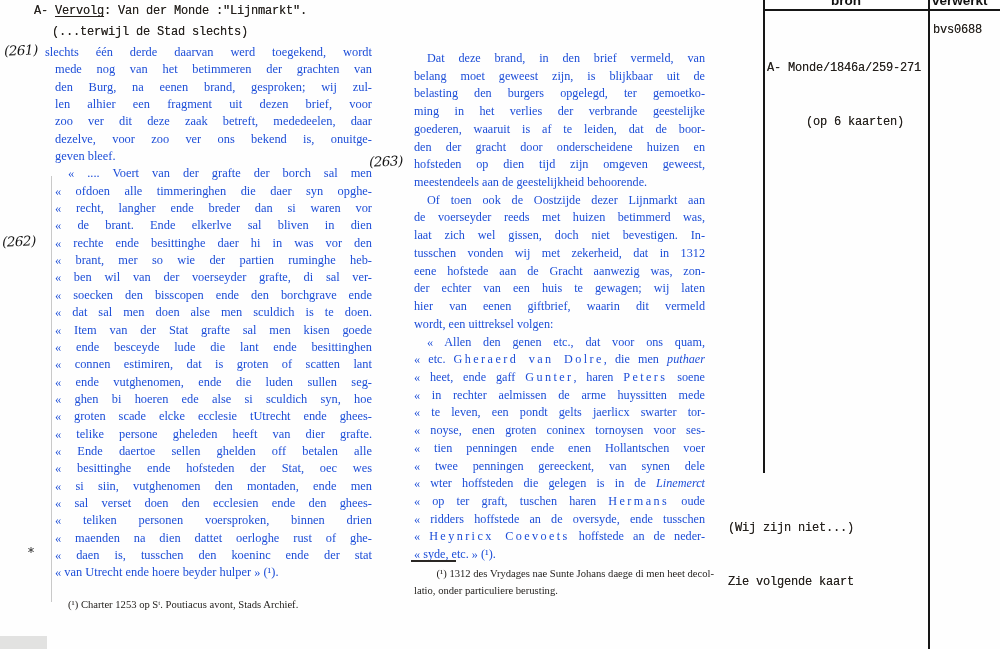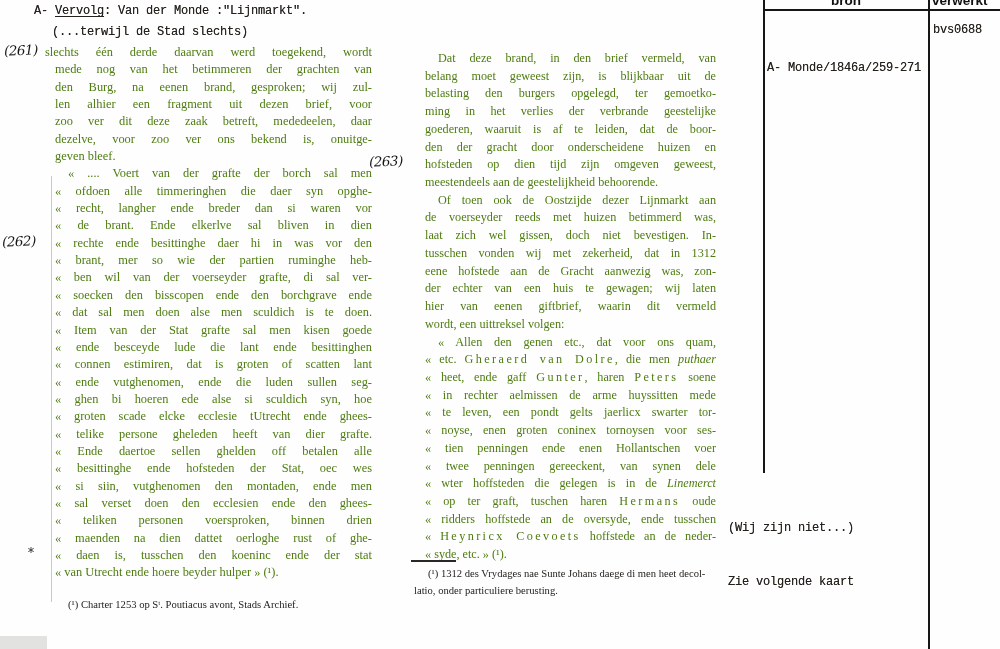--- a/index.html
+++ b/index.html
@@ -9,35 +9,35 @@
 
   
   .tw { font-family:"Liberation Mono", monospace; font-size:12px; color:#24201c; letter-spacing:-0.2px; text-shadow:0 0 0.5px rgba(30,26,22,.65); white-space:pre; }
 
   
   .hdr1 { position:absolute; left:34px; top:4px; }
   .hdr2 { position:absolute; left:52px; top:25px; }
   .hdr1 u { text-decoration:underline; text-underline-offset:2px; }
 
   
-  .col { position:absolute; font-size:12.4px; color:#4d7c0f; }
+  .col { position:absolute; font-size:12.4px; color:#1d4ed8; }
   .col .line { text-align:justify; text-align-last:justify; white-space:nowrap; }
   .col .line.end { text-align-last:left; }
   .col .line.ind { padding-left:13px; }
   .col .line.out { margin-left:-10px; }
   .left-col { left:55px; top:44px; width:317px; line-height:17.35px; }
-  .right-col { left:425px; top:50px; width:291px; line-height:17.72px; font-size:12.2px; }
+  .right-col { left:414px; top:50px; width:291px; line-height:17.72px; font-size:12.2px; }
   .ls { letter-spacing:2.4px; }
   i { font-style:italic; }
 
   
   .footnote { position:absolute; font-size:10.6px; color:#25221f; }
   .left-fn { left:68px; top:599px; width:310px; }
   .right-fn { left:414px; top:565px; width:300px; line-height:17.2px; }
-  .right-fn .fn1 { padding-left:14px; }
+  .right-fn .fn1 { padding-left:14px;text-align:right; }
   .fn-rule { position:absolute; left:411px; top:560px; width:45px; height:1.5px; background:#2a2724; }
 
   
   .hand { position:absolute; font-family:"DejaVu Serif", serif; font-style:italic; font-size:13.5px; color:#161616; transform:rotate(-2deg); letter-spacing:-0.5px; }
   .m261 { left:4px; top:42px; }
   .m262 { left:2px; top:233px; }
   .m263 { left:369px; top:153px; }
   .asterisk { left:28px; top:546px; font-size:12px; transform:none; }
 
   
@@ -145,20 +145,21 @@
     <div class="fn2">latio, onder particuliere berusting.</div>
   </div>
 
   <div class="vline v1"></div>
   <div class="vline v2"></div>
   <div class="hline"></div>
   <div class="th th-bron">bron</div>
   <div class="th th-verwerkt">verwerkt</div>
   <div class="tw cell-bron">
     <div class="l1">A- Monde/1846a/259-271</div>
+    <div class="l2">(op 6 kaarten)</div>
   </div>
   <div class="tw cell-verwerkt">bvs0688</div>
   <div class="tw note">
     <div>(Wij zijn niet...)</div>
     <div>Zie volgende kaart</div>
   </div>
 
 </div>
 
 </body></html>

